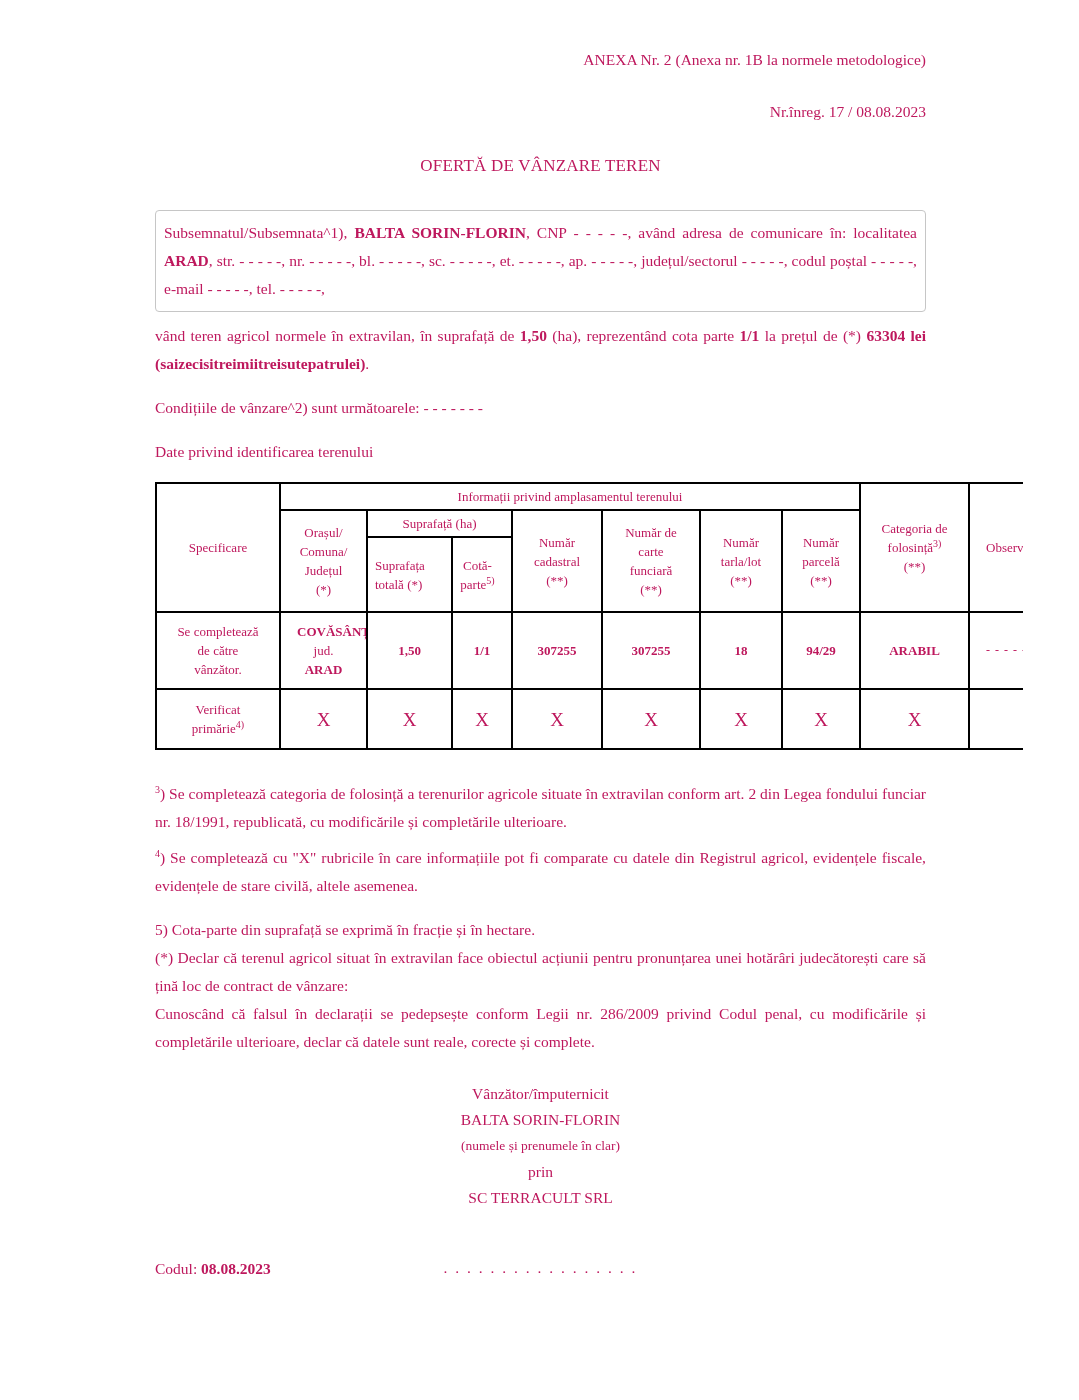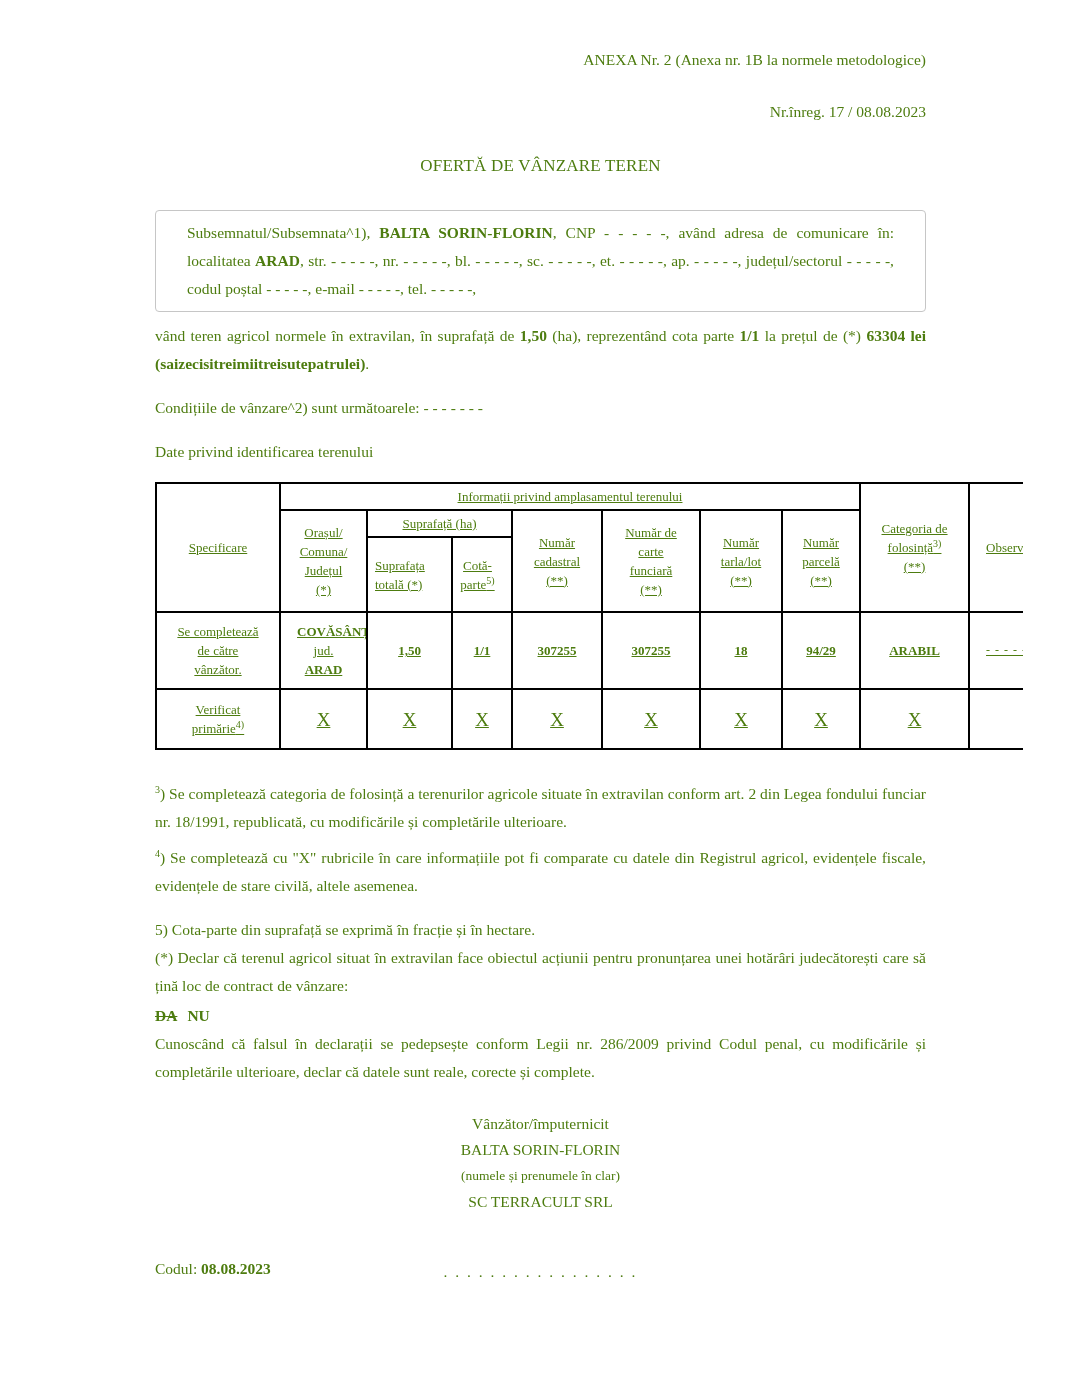--- a/index.html
+++ b/index.html
@@ -1,41 +1,41 @@
 <!DOCTYPE html>
 <html lang="ro"><head>
 <meta charset="utf-8">
 <style>
   html,body{margin:0;padding:0;background:#fff;}
   .page{
     width:967px;height:1400px;margin:0 auto;background:#ffffff;
     font-family:"Liberation Serif","DejaVu Serif",serif;
-    color:#4d7c0f;font-size:15.5px;line-height:28px;
+    color:#be185d;font-size:15.5px;line-height:28px;
     box-sizing:border-box;padding:46px 97px 0 99px;position:relative;
     overflow:hidden;
   }
   .right{text-align:right;}
   .center{text-align:center;}
   .just{text-align:justify;}
   .b{font-weight:bold;}
   .title{font-weight:normal;font-size:17px;margin-top:26px;letter-spacing:.2px;}
   .intro-box{
     border:1px solid #c6c6c6;border-radius:4px;
-    padding:8px 31px;margin-top:30px;text-align:justify;
+    padding:8px 8px;margin-top:30px;text-align:justify;
   }
   .para{margin-top:10px;}
   .line{margin-top:16px;}
   sup{font-size:10px;line-height:0;vertical-align:super;}
   table.land{
     border-collapse:collapse;table-layout:fixed;width:883px;margin-top:16px;
     font-size:13px;line-height:19px;
   }
   table.land td{
     border:2px solid #000;text-align:center;vertical-align:middle;
-    padding:3px 16px;box-sizing:border-box;overflow:hidden;text-decoration:underline;
+    padding:3px 16px;box-sizing:border-box;overflow:hidden;
   }
   .prewrap{white-space:pre-line;}
   .xcell{font-size:19px;}
   .seller-val{font-weight:bold;}
   .obs-dashes{font-size:12px;letter-spacing:1px;white-space:nowrap;}
   .fnote{margin-top:8px;}
   .da-strike{font-weight:bold;text-decoration:line-through;}
   .danu{margin-top:2px;}
   .nu{font-weight:bold;margin-left:10px;}
   .sig{margin-top:26px;line-height:24px;}
@@ -128,27 +128,27 @@
   </table>
 
   <div class="just" style="margin-top:30px"><sup>3</sup><span>) Se completează categoria de folosință a terenurilor agricole situate în extravilan conform art. 2 din Legea fondului funciar nr. 18/1991, republicată, cu modificările și completările ulterioare.</span></div>
 
   <div class="just fnote"><sup>4</sup><span>) Se completează cu "X" rubricile în care informațiile pot fi comparate cu datele din Registrul agricol, evidențele fiscale, evidențele de stare civilă, altele asemenea.</span></div>
 
   <div class="line">5) Cota-parte din suprafață se exprimă în fracție și în hectare.</div>
 
   <div class="just">(*) Declar că terenul agricol situat în extravilan face obiectul acțiunii pentru pronunțarea unei hotărâri judecătorești care să țină loc de contract de vânzare:</div>
 
-  <div class="danu"><span class="da-strike">DA</span><span class="nu">NU</span></div>
 
   <div class="just">Cunoscând că falsul în declarații se pedepsește conform Legii nr. 286/2009 privind Codul penal, cu modificările și completările ulterioare, declar că datele sunt reale, corecte și complete.</div>
 
   <div class="center sig">
     <div>Vânzător/împuternicit</div>
     <div>BALTA SORIN-FLORIN</div>
     <div style="font-size:13.5px">(numele și prenumele în clar)</div>
+    <div>prin</div>
     <div>SC TERRACULT SRL</div>
     <div class="dots">. . . . . . . . . . . . . . . . .</div>
   </div>
 
   <div class="date-line"><span>Codul: </span><span class="b">08.08.2023</span></div>
 
 </div>
 
 </body></html>

